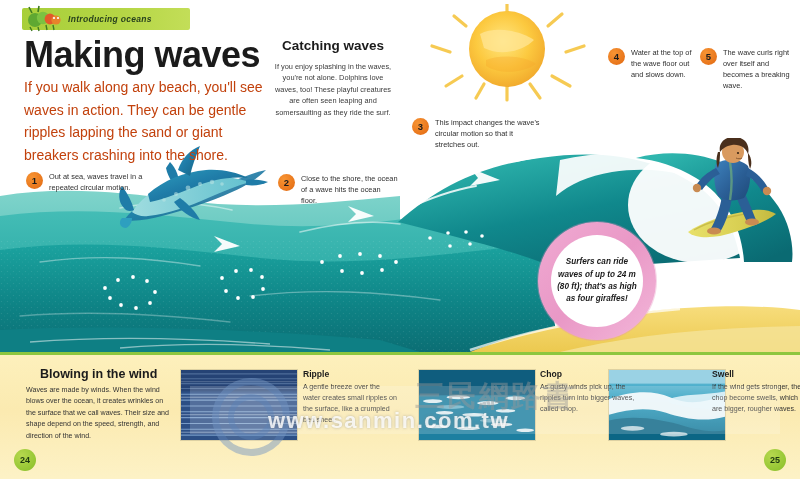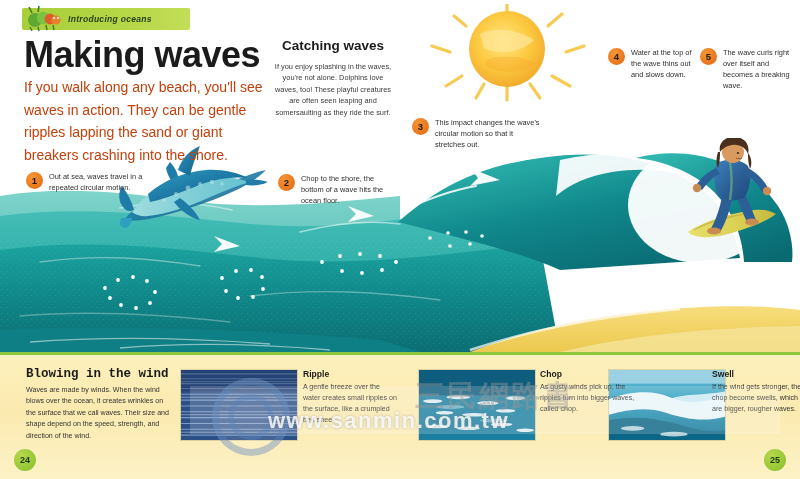--- a/index.html
+++ b/index.html
@@ -109,22 +109,22 @@
   }
 
   
   .bottom-panel {
     position: absolute; left: 0; top: 352px; width: 800px; height: 127px;
     background: linear-gradient(180deg,#fdf0bc 0%, #fbeab0 45%, #fdf2c6 100%);
     border-top: 3px solid #8dc63f;
     z-index: 28;
   }
   .bp-head {
-    position: absolute; left: 26px; top: 12px;
-    font-size: 12.5px; font-weight: bold; color: #1b1b1b; font-family: Liberation Mono, monospace;
+    position: absolute; left: 40px; top: 12px;
+    font-size: 12.5px; font-weight: bold; color: #1b1b1b;
   }
   .bp-body {
     position: absolute; left: 26px; top: 30px; width: 148px;
     font-size: 7.1px; line-height: 1.62; color: #333;
   }
   .photo {
     position: absolute; top: 14px; width: 118px; height: 72px;
     border: 1px solid rgba(0,0,0,.12);
   }
   #photo-ripple { left: 180px; }
@@ -428,35 +428,40 @@
     <h2>Catching waves</h2>
     <p>If you enjoy splashing in the waves, you're not alone. Dolphins love waves, too! These playful creatures are often seen leaping and somersaulting as they ride the surf.</p>
   </div>
 
   <div class="step" id="step1">
     <div class="step-num">1</div>
     <div class="step-text">Out at sea, waves travel in a repeated circular motion.</div>
   </div>
   <div class="step" id="step2">
     <div class="step-num">2</div>
-    <div class="step-text">Chop to the shore, the bottom of a wave hits the ocean floor.</div>
+    <div class="step-text">Close to the shore, the ocean of a wave hits the ocean floor.</div>
   </div>
   <div class="step" id="step3">
     <div class="step-num">3</div>
     <div class="step-text">This impact changes the wave's circular motion so that it stretches out.</div>
   </div>
   <div class="step" id="step4">
     <div class="step-num">4</div>
-    <div class="step-text">Water at the top of the wave thins out and slows down.</div>
+    <div class="step-text">Water at the top of the wave floor out and slows down.</div>
   </div>
   <div class="step" id="step5">
     <div class="step-num">5</div>
     <div class="step-text">The wave curls right over itself and becomes a breaking wave.</div>
   </div>
 
+  <div class="fact-bubble">
+    <div class="fact-inner">
+      <div class="fact-text">Surfers can ride waves of up to 24 m (80 ft); that's as high as four giraffes!</div>
+    </div>
+  </div>
 
   <div class="bottom-panel">
     <h2 class="bp-head">Blowing in the wind</h2>
     <p class="bp-body">Waves are made by winds. When the wind blows over the ocean, it creates wrinkles on the surface that we call waves. Their size and shape depend on the speed, strength, and direction of the wind.</p>
 
     <svg class="photo" id="photo-ripple" viewBox="0 0 118 72" preserveAspectRatio="none">
       <rect width="118" height="72" fill="#2c4f85"></rect>
       <g stroke="#8fb4dd" stroke-width="1.1" fill="none" opacity="0.75">
         <path d="M0,4 H118"></path>
           <path d="M0,9 H118"></path>

